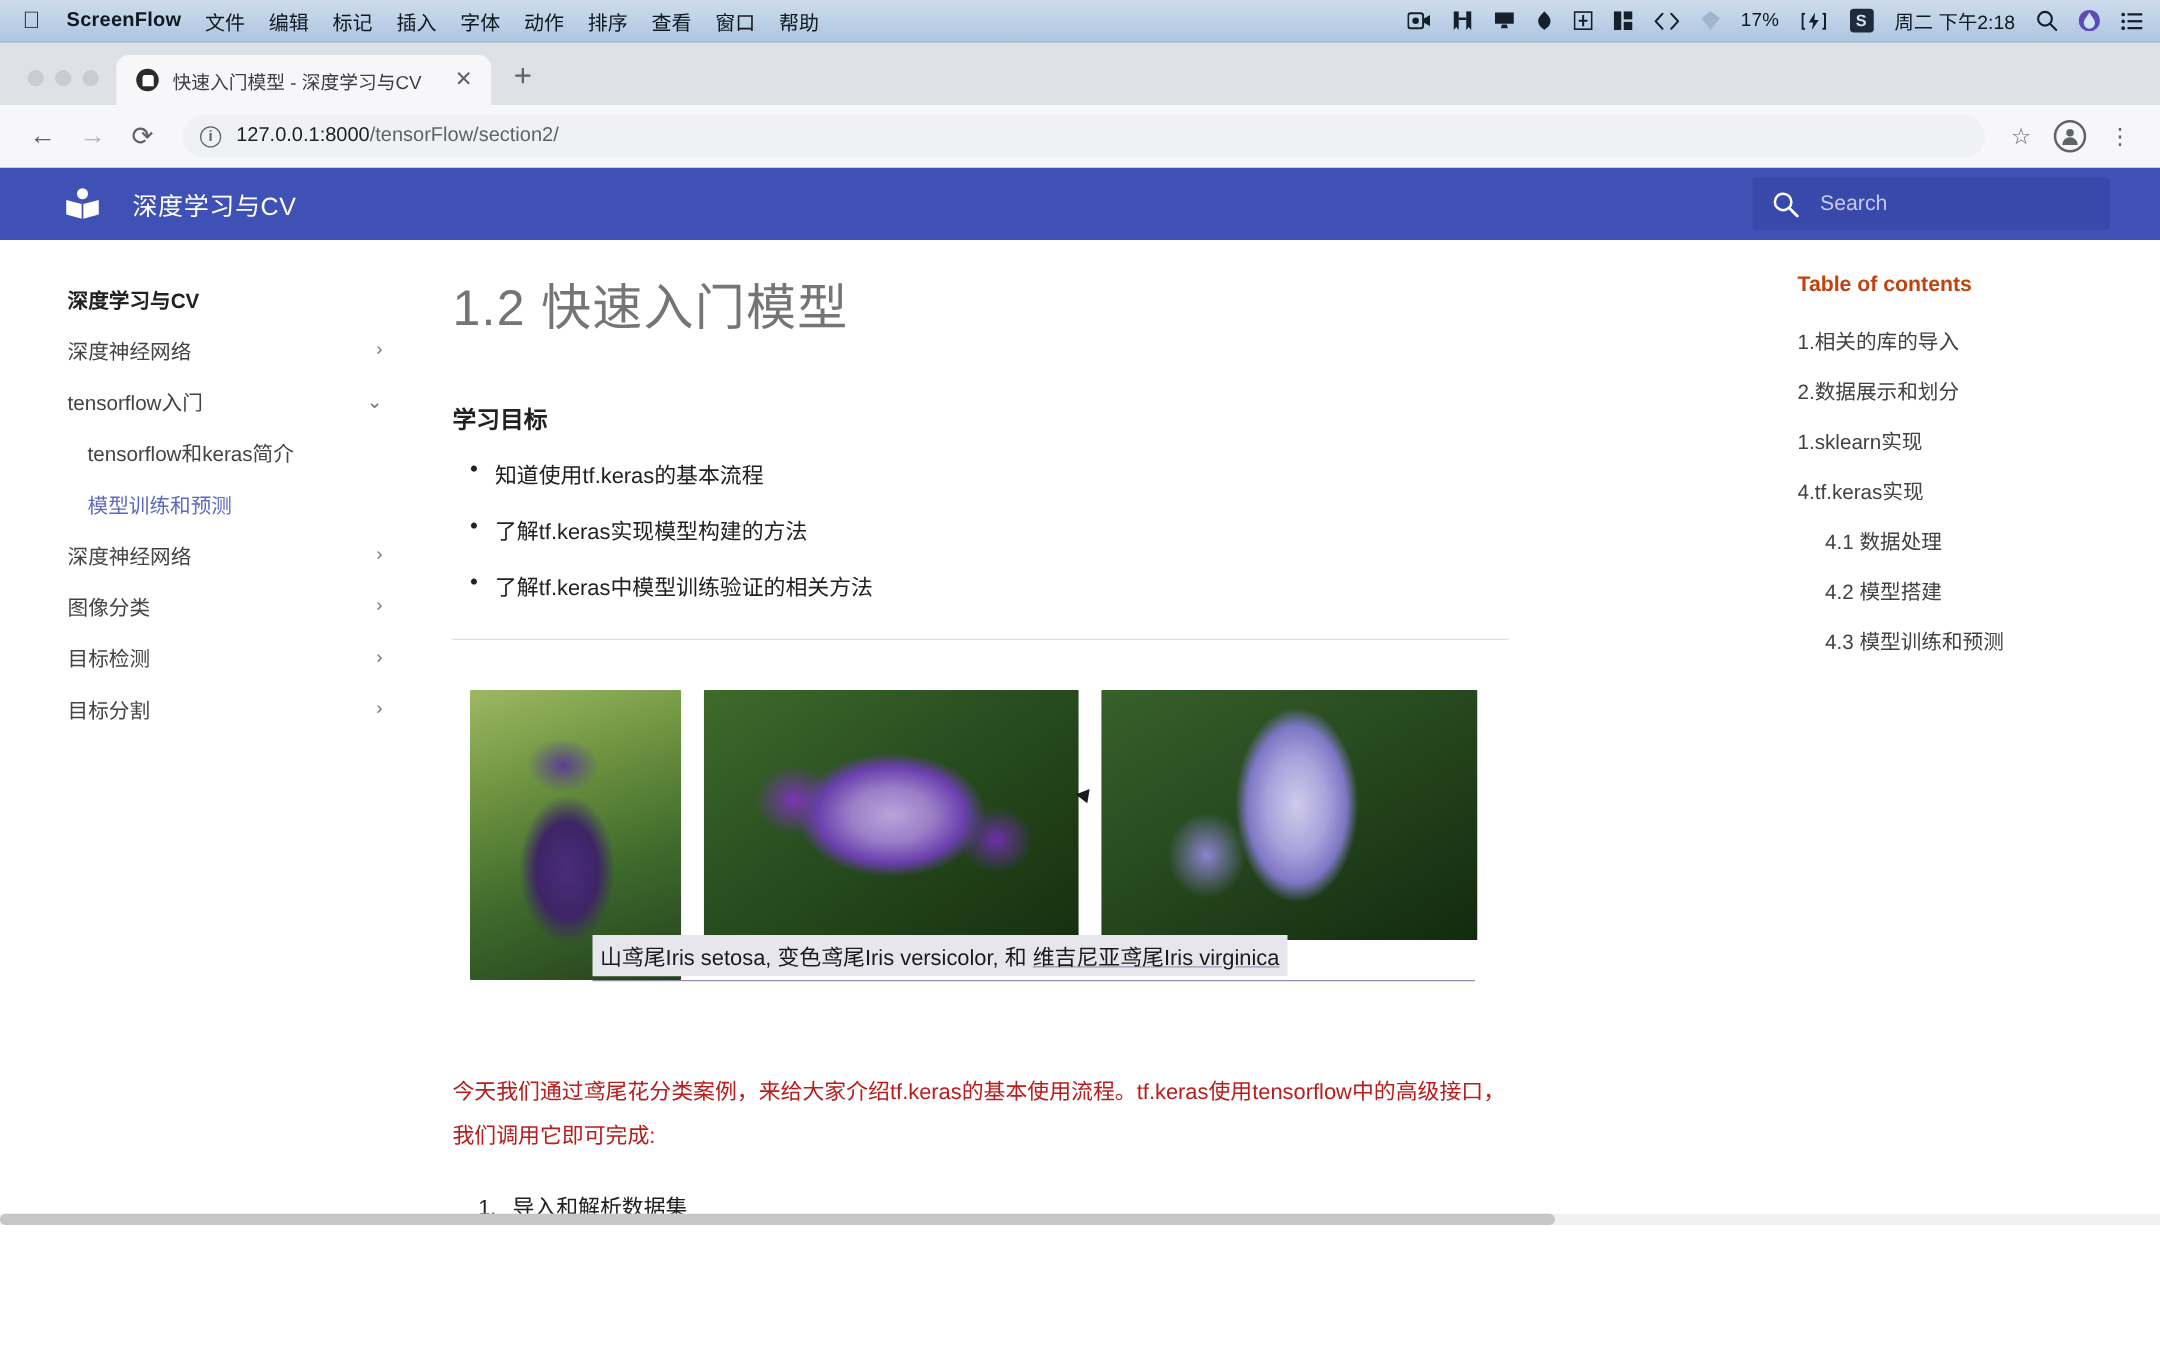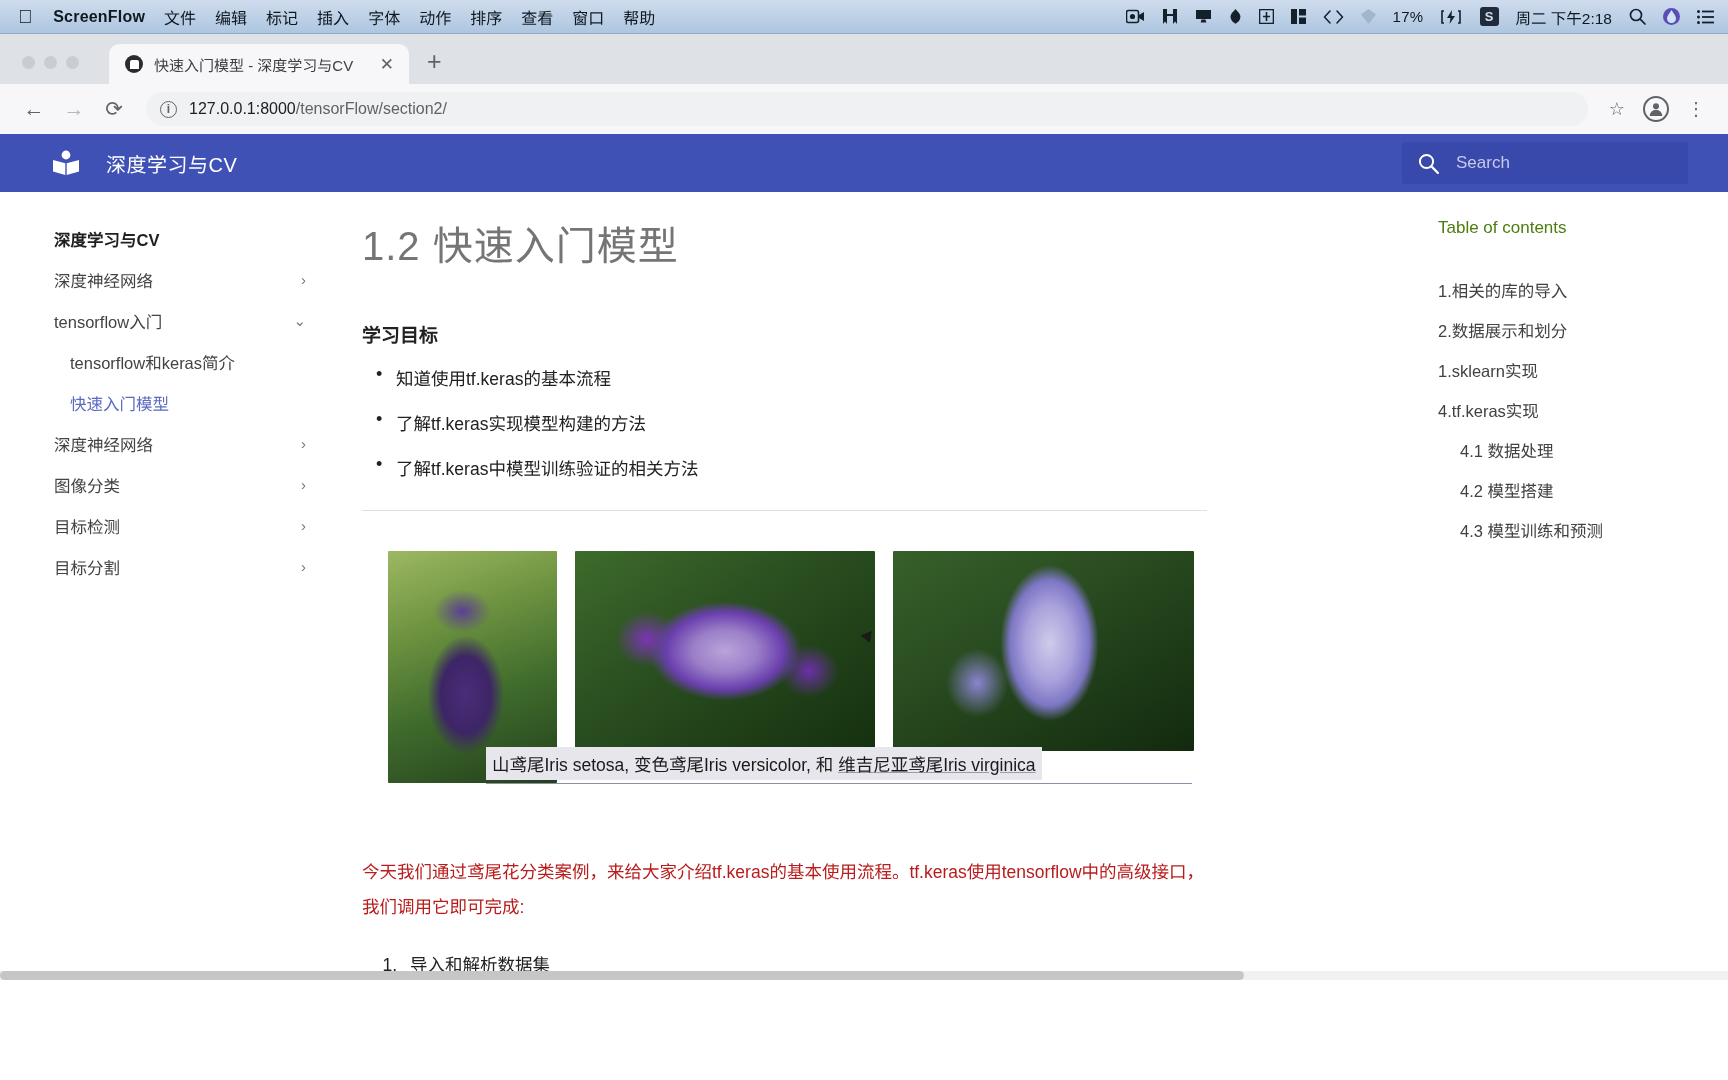--- a/index.html
+++ b/index.html
@@ -50,21 +50,21 @@
     background: #dee1e6;
   }
   .traffic { display: flex; align-items: center; gap: 9px; padding: 0 14px 15px 8px; }
   .tl { width: 13px; height: 13px; border-radius: 50%; background: #c9ccd1; }
   .tab {
     height: 40px; min-width: 300px; max-width: 330px;
     background: #f7f7fa;
     border-radius: 10px 10px 0 0;
     display: flex; align-items: center;
     padding: 0 10px 0 16px; gap: 11px;
-    font-size: 15px; color: #3c4043; margin-left: 16px;
+    font-size: 15px; color: #3c4043;
   }
   .tab-fav {
     width: 18px; height: 18px; border-radius: 50%;
     background: #2b2b2b; flex: 0 0 auto;
     display: flex; align-items: center; justify-content: center;
   }
   .tab-fav i { display:block; width: 9px; height: 9px; border-radius: 2px 2px 0 0; background:#fff; }
   .tab-title { flex: 1; white-space: nowrap; overflow: hidden; text-overflow: ellipsis; }
   .tab-close { font-size: 17px; color: #5f6368; padding: 0 5px; }
   .newtab { font-size: 25px; color: #5f6368; padding: 0 16px 8px 18px; font-weight: 300; }
@@ -158,21 +158,21 @@
   ul.goals li {
     position: relative; padding-left: 34px;
     font-size: 17.5px; color: #212121; margin-bottom: 20px;
   }
   ul.goals li::before {
     content: "•"; position: absolute; left: 14px; top: -1px;
     font-size: 18px; color: #212121;
   }
   .rule { height: 1px; background: #e0e0e0; margin: 30px 0 40px 0; width: 845px; }
 
-  .figure { margin-left: 26px; position: relative; width: 806px; }
+  .figure { margin-left: 14px; position: relative; width: 806px; }
   .fig-imgs { display: flex; gap: 18px; }
   .iris { width: 172px; height: 215px; border-radius: 1px; position: relative; overflow: hidden; }
   .iris.wide { width: 306px; height: 200px; }
   .iris.tall { height: 232px; }
   .iris1 { background:
       radial-gradient(ellipse 55px 85px at 46% 62%, #4a2d7a 0%, #3d2566 45%, rgba(61,37,102,0) 70%),
       radial-gradient(ellipse 40px 30px at 44% 26%, #5b3f92 0%, rgba(91,63,146,0) 72%),
       linear-gradient(160deg, #9db863 0%, #6f9441 30%, #3f6b2c 62%, #24401c 100%); }
   .iris2 { background:
       radial-gradient(ellipse 95px 62px at 50% 50%, #b9a4da 0%, #9b7fc8 34%, #6a3fae 62%, rgba(106,63,174,0) 80%),
@@ -199,21 +199,21 @@
   }
   ol.steps { margin: 26px 0 0 40px; font-size: 17.5px; color: #212121; }
   ol.steps li { margin-bottom: 22px; padding-left: 8px; }
 
   
   .toc {
     width: 300px; flex: 0 0 300px;
     padding: 26px 0 0 10px;
     font-size: 16.5px; color: #424242;
   }
-  .toc-h { font-weight: normal; color: #4d7c0f; font-size: 17px; margin-bottom: 32px; }
+  .toc-h { font-weight: bold; color: #c2410c; font-size: 17px; margin-bottom: 14px; }
   .toc-item { padding: 8px 0; white-space: nowrap; }
   .toc-item.l2 { padding-left: 22px; }
 
   
   .cursor {
     position: absolute; left: 533px; top: 440px;
     width: 0; height: 0; pointer-events: none;
     border-left: 10px solid #1a1a1a;
     border-bottom: 6px solid transparent;
     border-top: 6px solid transparent;
@@ -393,21 +393,21 @@
         <span class="chev">›</span>
       </div>
       <div class="nav-row">
         <span class="lbl">tensorflow入门</span>
         <span class="chev">⌄</span>
       </div>
       <div class="nav-row sub">
         <span class="lbl">tensorflow和keras简介</span>
       </div>
       <div class="nav-row sub active">
-        <span class="lbl">快速入门模型</span>
+        <span class="lbl">模型训练和预测</span>
       </div>
       <div class="nav-row">
         <span class="lbl">深度神经网络</span>
         <span class="chev">›</span>
       </div>
       <div class="nav-row">
         <span class="lbl">图像分类</span>
         <span class="chev">›</span>
       </div>
       <div class="nav-row">

